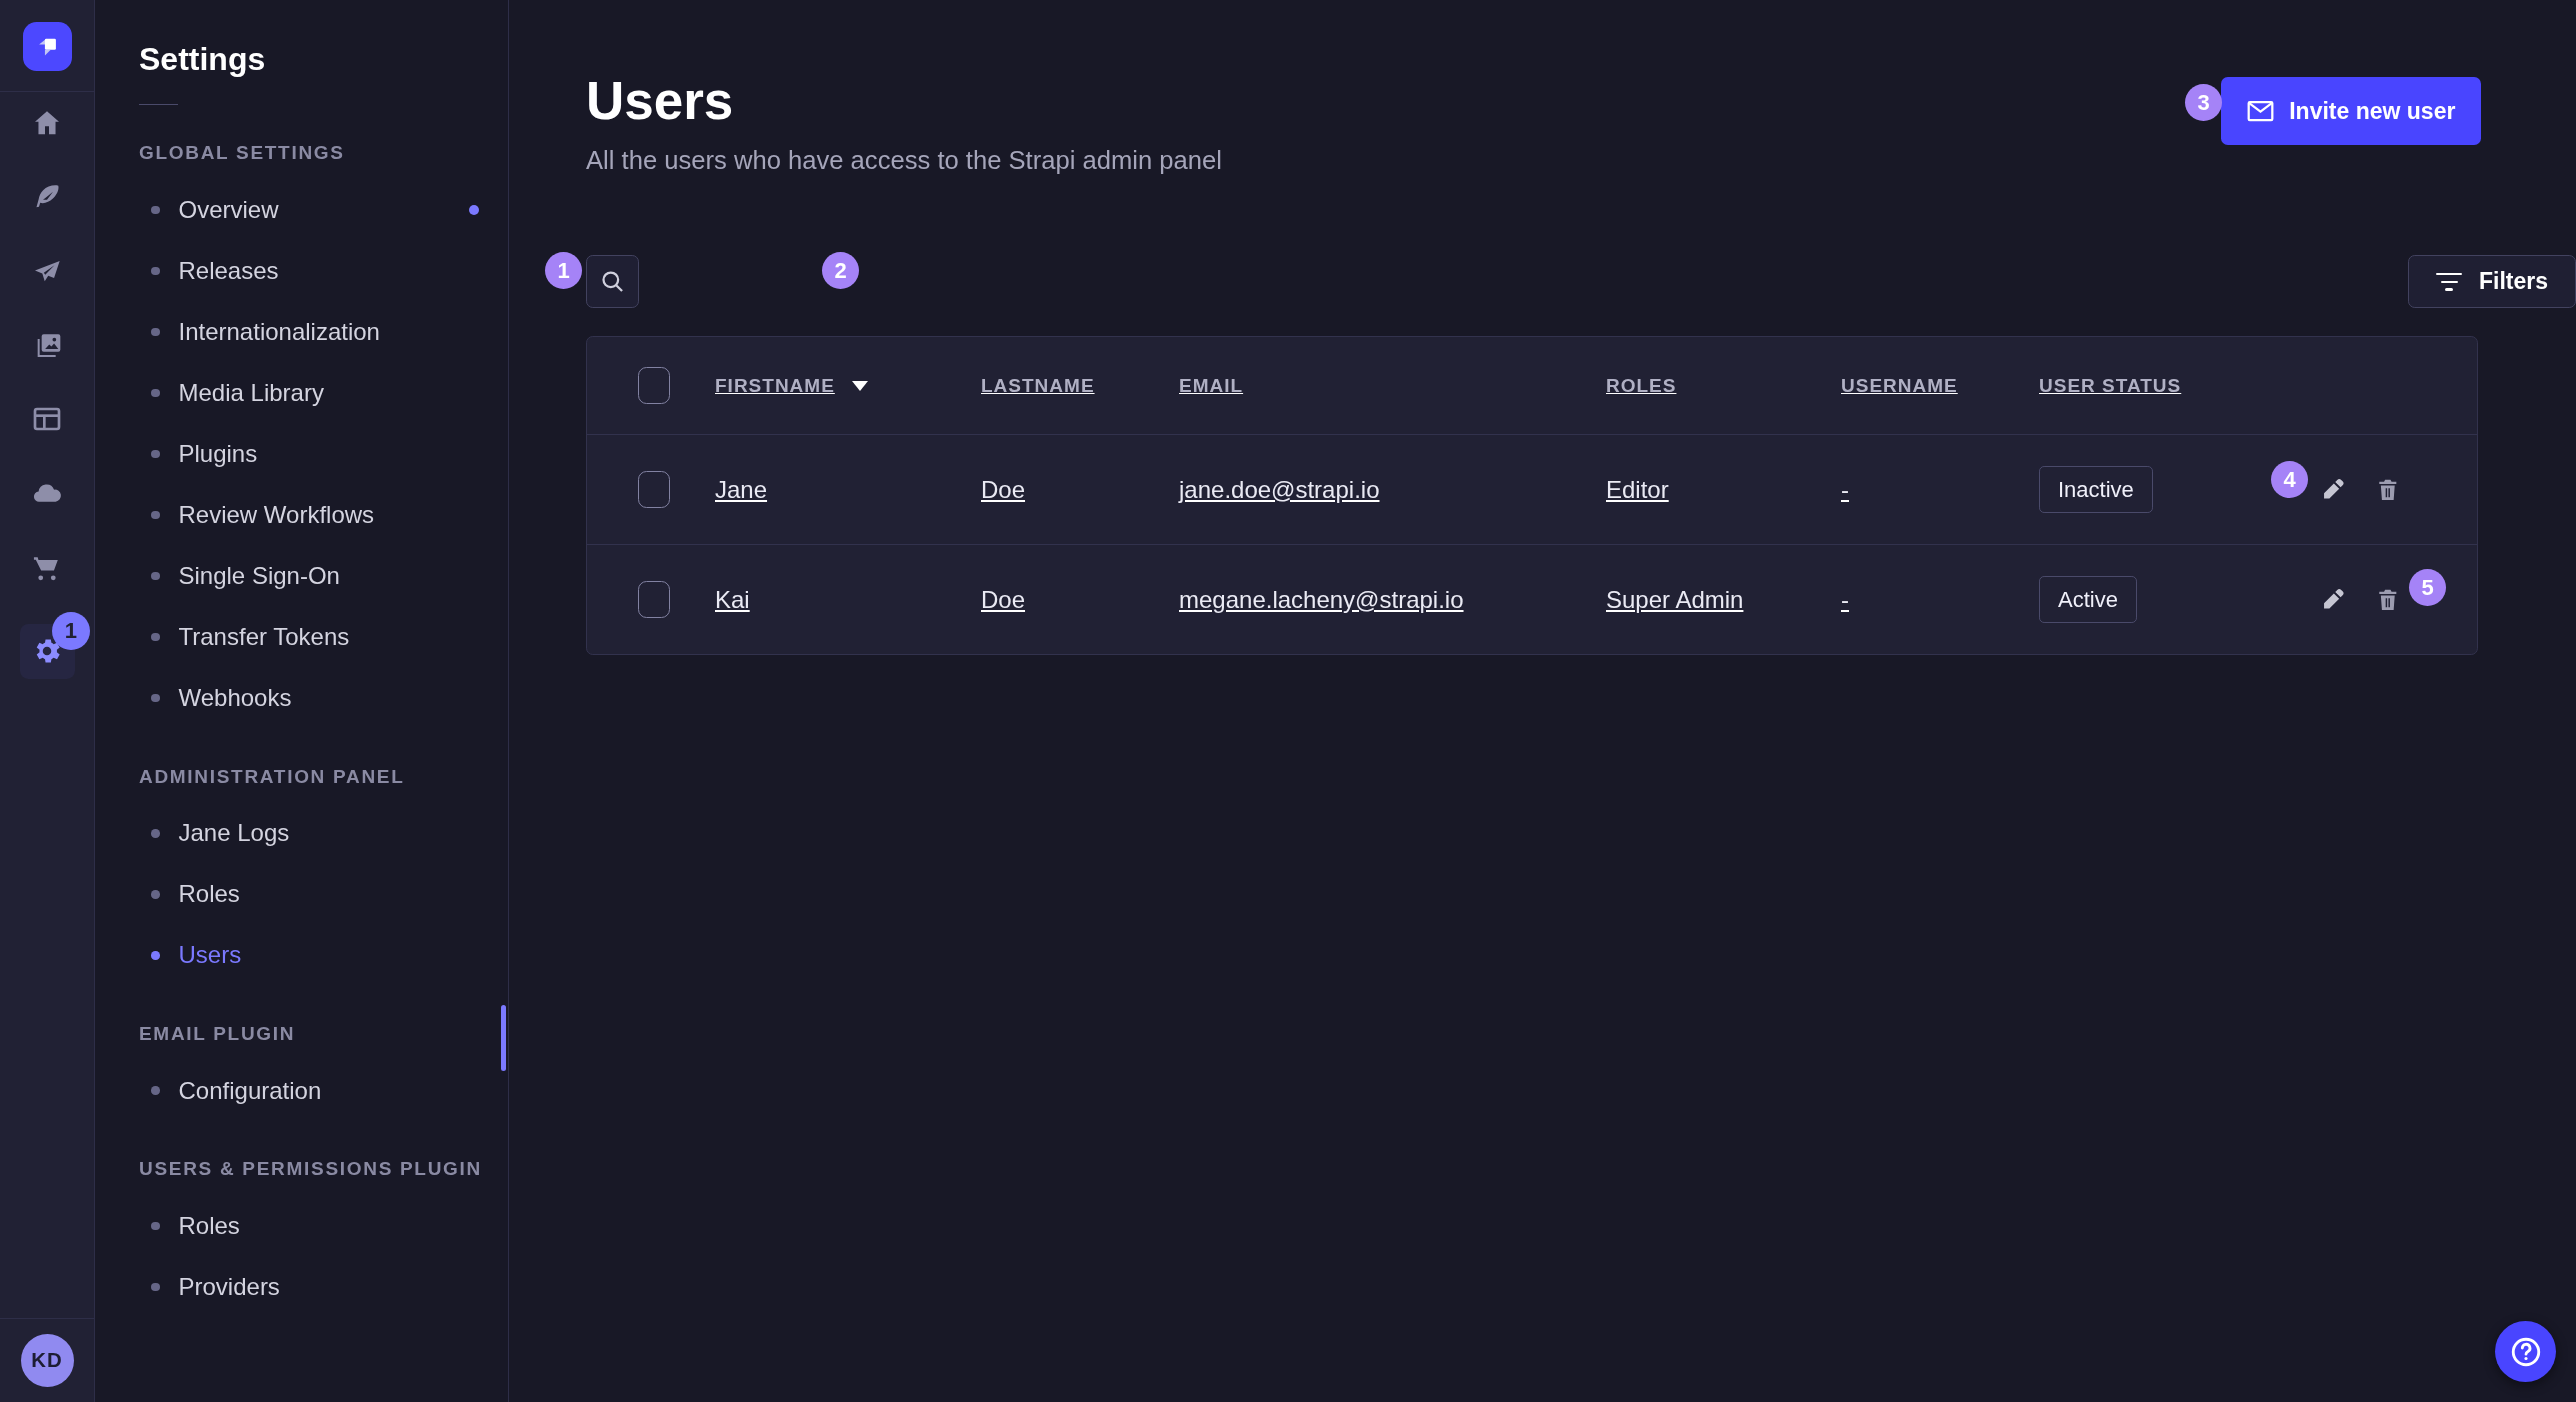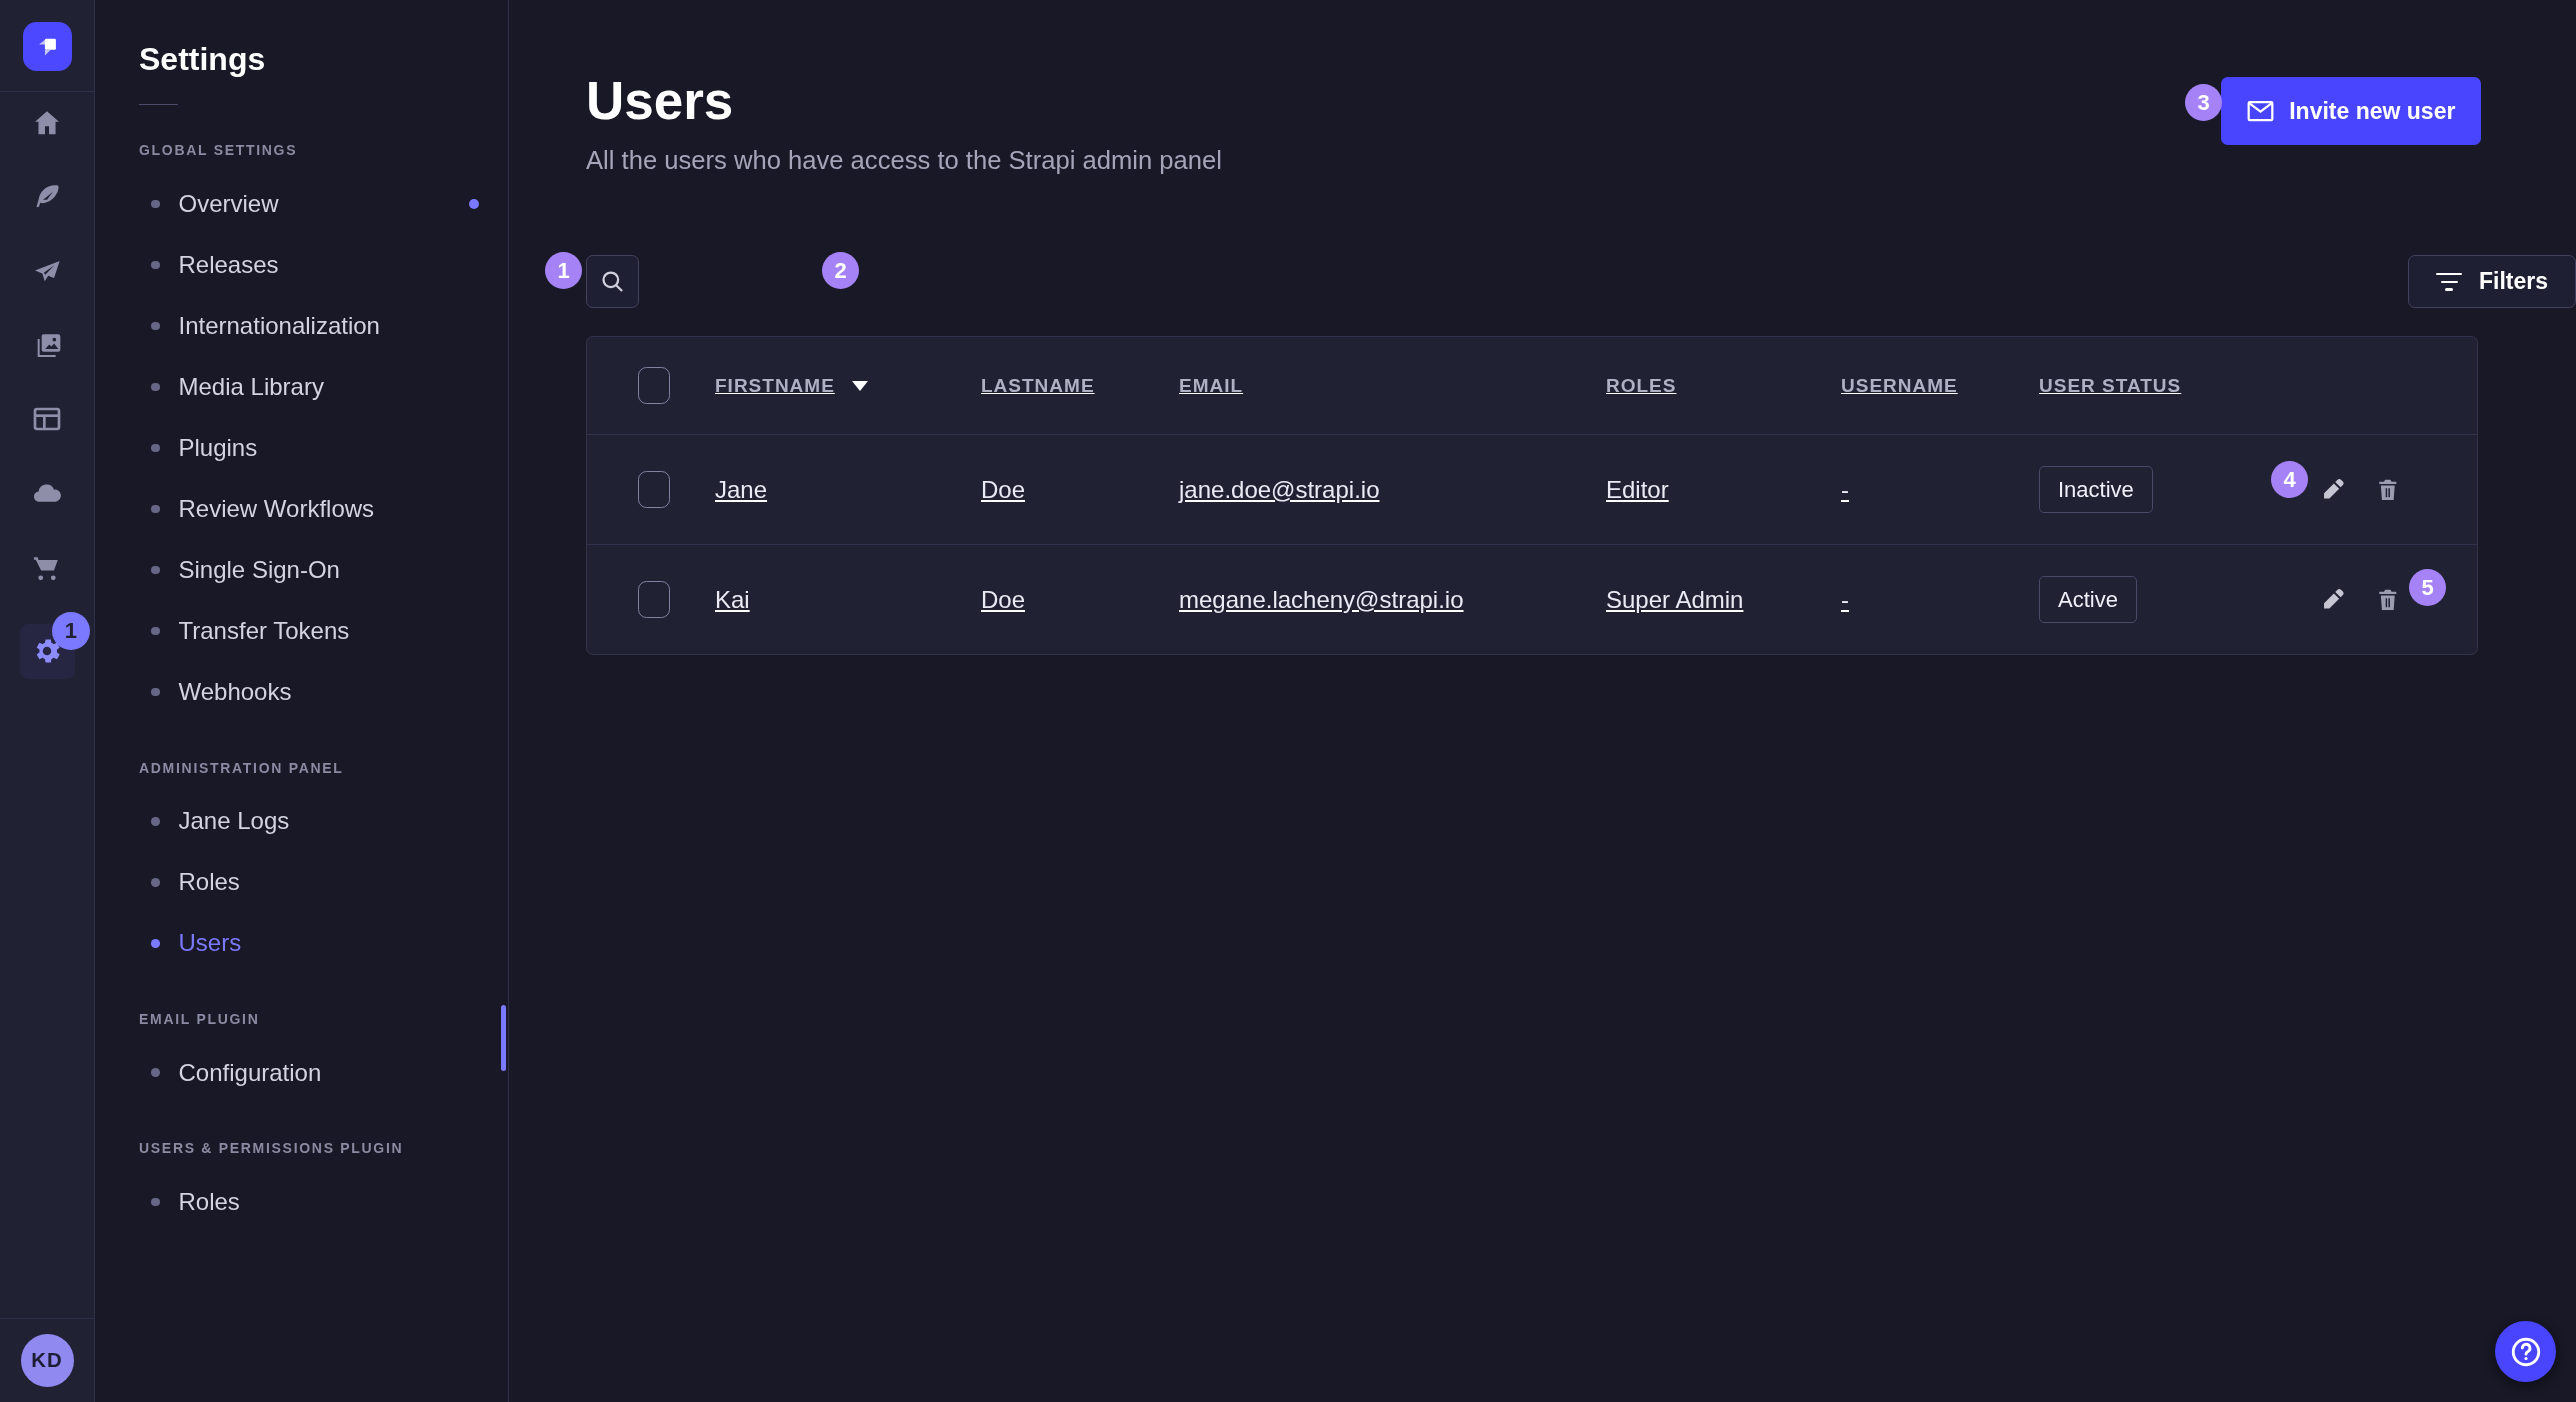--- a/index.html
+++ b/index.html
@@ -56,21 +56,21 @@
 
   
   .subnav {
     position: absolute; left: 95px; top: 0; bottom: 0; width: 414px;
     background: #181826; border-right: 0.9px solid #2e2e48; overflow: hidden;
   }
   .subnav-title { padding: 41px 0 0 44px; font-size: 32px; font-weight: 700; color: #ffffff; }
   .subnav-title-divider { margin: 25.6px 0 0 44px; width: 39px; height: 1.7px; background: #4a4a6a; }
   .nav-section { margin-top: 37px; }
   .section-label {
-    padding-left: 44px; font-size: 14px; font-weight: 600;
+    padding-left: 44px; font-size: 19px; font-weight: 600;
     letter-spacing: 1.7px; color: #8a8aa3; text-transform: uppercase;
   }
   .nav-items { margin-top: 15.3px; }
   .nav-item {
     height: 61px; padding-left: 56px;
     display: flex; align-items: center; gap: 19px;
     font-size: 24px; color: #d4d4e0; cursor: pointer; position: relative;
   }
   .nav-bullet { width: 8.5px; height: 8.5px; border-radius: 50%; background: #666687; flex: 0 0 auto; }
   .nav-item.active { color: #7b79ff; }
@@ -316,20 +316,24 @@
       </div>
     </div>
   </div>
 
   <div class="nav-section">
     <div class="section-label">USERS &amp; PERMISSIONS PLUGIN</div>
     <div class="nav-items">
       <div class="nav-item">
         <span class="nav-bullet"></span>
         <span>Roles</span>
+      </div>
+      <div class="nav-item">
+        <span class="nav-bullet"></span>
+        <span>Providers</span>
       </div>
     </div>
   </div>
 
   <div class="subnav-scrollthumb"></div>
 </nav>
 
 <main class="content">
   <h1 class="page-title">Users</h1>
   <p class="page-subtitle">All the users who have access to the Strapi admin panel</p>

